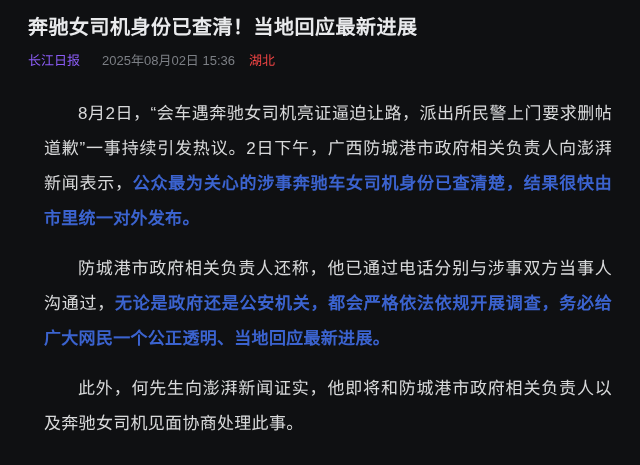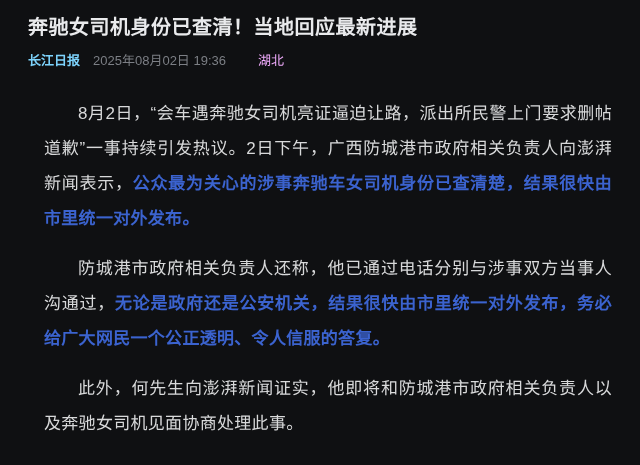--- a/index.html
+++ b/index.html
@@ -27,31 +27,30 @@
     letter-spacing: 0.5px;
   }
   .byline {
     margin: 0 0 26px 0;
     font-size: 13px;
     line-height: 18px;
     color: #7c7f85;
     white-space: nowrap;
   }
   .byline .source {
-    color: #7dd3fc;
-    margin-right: 13px;
+    color: #8b5cf6;
+    margin-right: 22px;
     cursor: pointer;
-    font-weight: bold;
   }
   .byline .datetime {
     color: #7c7f85;
   }
   .byline .location {
-    color: #f0abfc;
-    margin-left: 32px;
+    color: #ef4444;
+    margin-left: 14px;
   }
   .content p {
     margin: 0 0 15px 16px;
     font-size: 17px;
     line-height: 35px;
     color: #d8d9da;
     text-indent: 2em;
     letter-spacing: 0.3px;
     text-align: justify;
   }
@@ -61,27 +60,27 @@
   }
 </style>
 </head>
 <body>
 
 <div class="page">
 
   <h1 class="title">奔驰女司机身份已查清！当地回应最新进展</h1>
 
   <div class="byline">
-    <span class="source">长江日报</span><span class="datetime">2025年08月02日 19:36</span><span class="location">湖北</span>
+    <span class="source">长江日报</span><span class="datetime">2025年08月02日 15:36</span><span class="location">湖北</span>
   </div>
 
   <div class="content">
 
     <p><span>8月2日，“会车遇奔驰女司机亮证逼迫让路，派出所民警上门要求删帖道歉”一事持续引发热议。2日下午，广西防城港市政府相关负责人向澎湃新闻表示，</span><span class="hl">公众最为关心的涉事奔驰车女司机身份已查清楚，结果很快由市里统一对外发布。</span></p>
 
-    <p><span>防城港市政府相关负责人还称，他已通过电话分别与涉事双方当事人沟通过，</span><span class="hl">无论是政府还是公安机关，结果很快由市里统一对外发布，务必给广大网民一个公正透明、令人信服的答复。</span></p>
+    <p><span>防城港市政府相关负责人还称，他已通过电话分别与涉事双方当事人沟通过，</span><span class="hl">无论是政府还是公安机关，都会严格依法依规开展调查，务必给广大网民一个公正透明、当地回应最新进展。</span></p>
 
 
     <p><span>此外，何先生向澎湃新闻证实，他即将和防城港市政府相关负责人以及奔驰女司机见面协商处理此事。</span></p>
 
   </div>
 
 </div>
 
 </body></html>

